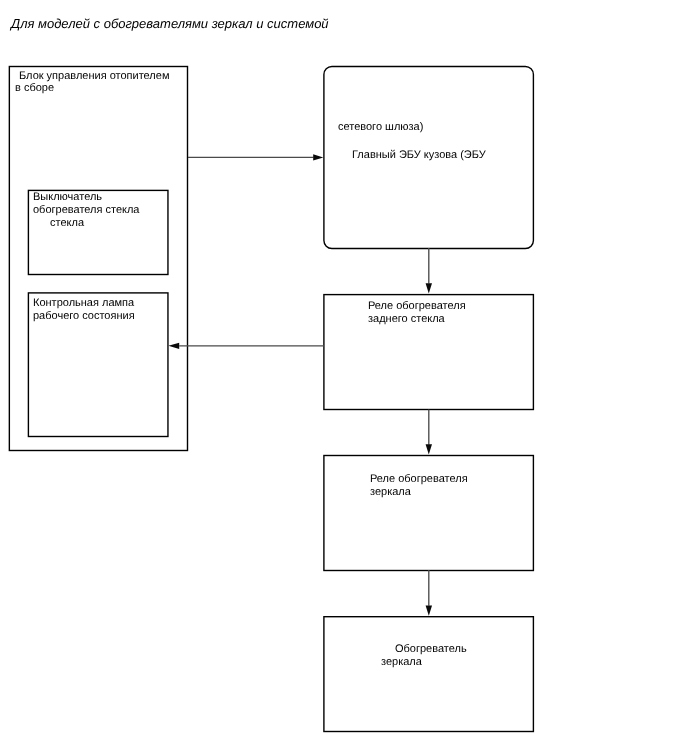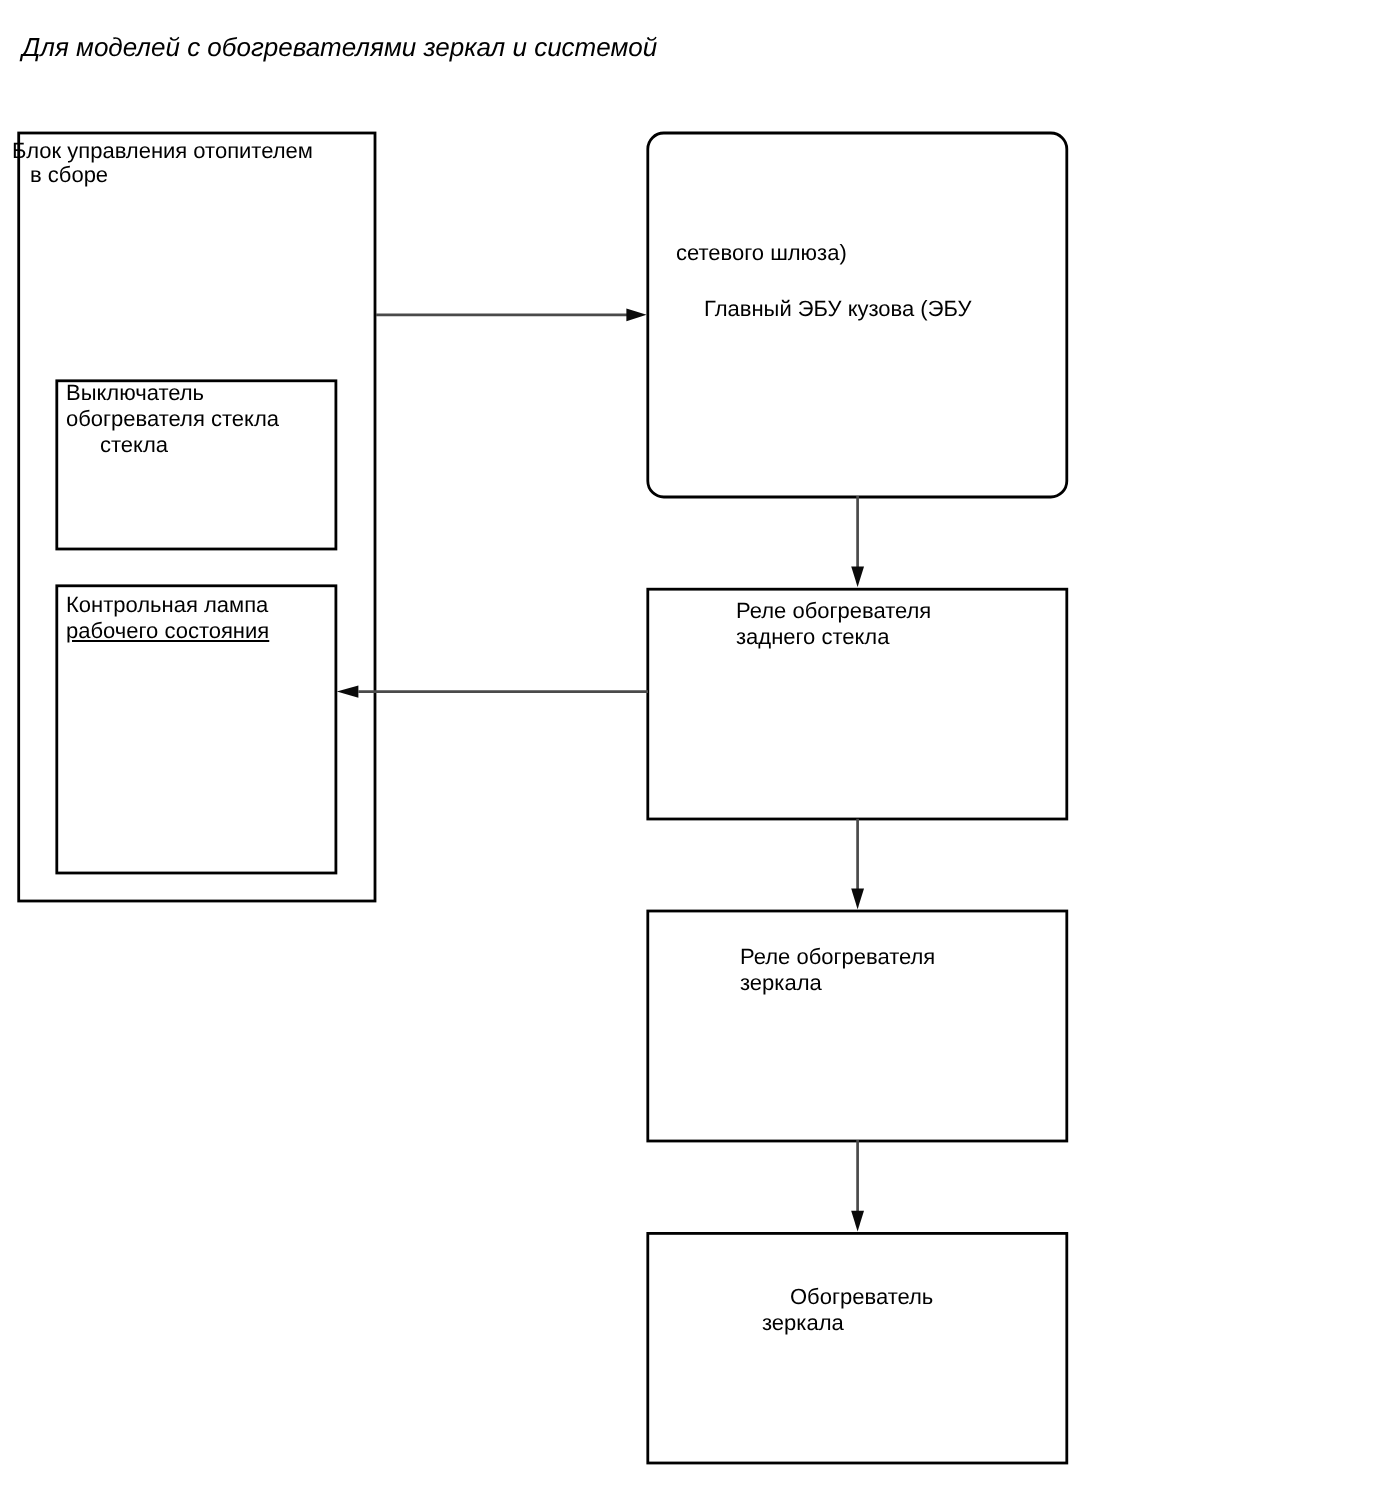--- a/index.html
+++ b/index.html
@@ -42,33 +42,33 @@
 
       <line x1="428.8" y1="570" x2="428.8" y2="605.8"></line>
       <path d="M425.6 605.4 L428.8 615.7 L432.0 605.4 Z" stroke="none"></path>
 
       <line x1="324" y1="345.8" x2="179.2" y2="345.8"></line>
       <path d="M179.2 342.8 L168.4 345.8 L179.2 348.9 Z" stroke="none"></path>
     </g>
   </svg>
 
   <div>
-    <div class="txt boxlabel" style="left:6px;top:69.5px;">Блок управления отопителем</div>
+    <div class="txt boxlabel" style="left:19px;top:69.5px;">Блок управления отопителем</div>
     <div class="txt boxlabel" style="left:14.7px;top:82.4px;">в сборе</div>
   </div>
 
   <div>
     <div class="txt boxlabel" style="left:33.3px;top:191.4px;">Выключатель</div>
     <div class="txt boxlabel" style="left:33.3px;top:204.3px;">обогревателя стекла</div>
     <div class="txt boxlabel" style="left:50px;top:217.3px;text-align:right;">стекла</div>
   </div>
 
   <div>
     <div class="txt boxlabel" style="left:33.1px;top:296.8px;">Контрольная лампа</div>
-    <div class="txt boxlabel" style="left:33.1px;top:309.6px;text-decoration:underline;">рабочего состояния</div>
+    <div class="txt boxlabel" style="left:33.1px;top:309.6px;">рабочего состояния</div>
   </div>
 
   <div>
     <div class="txt boxlabel" style="left:352px;top:107.5px;margin-top:41px;">Главный ЭБУ кузова (ЭБУ</div>
     <div class="txt boxlabel" style="left:338.3px;top:120.6px;">сетевого шлюза)</div>
   </div>
 
   <div>
     <div class="txt boxlabel" style="left:367.9px;top:299.9px;">Реле обогревателя</div>
     <div class="txt boxlabel" style="left:367.9px;top:312.9px;">заднего стекла</div>

